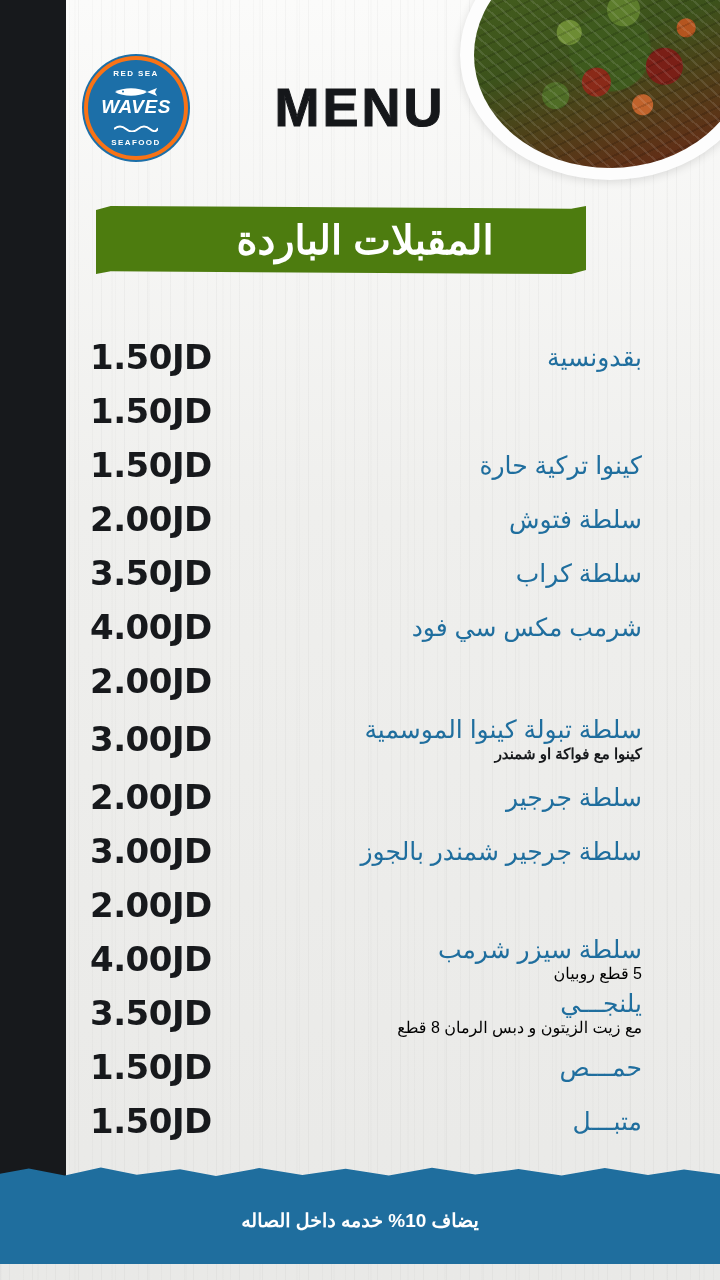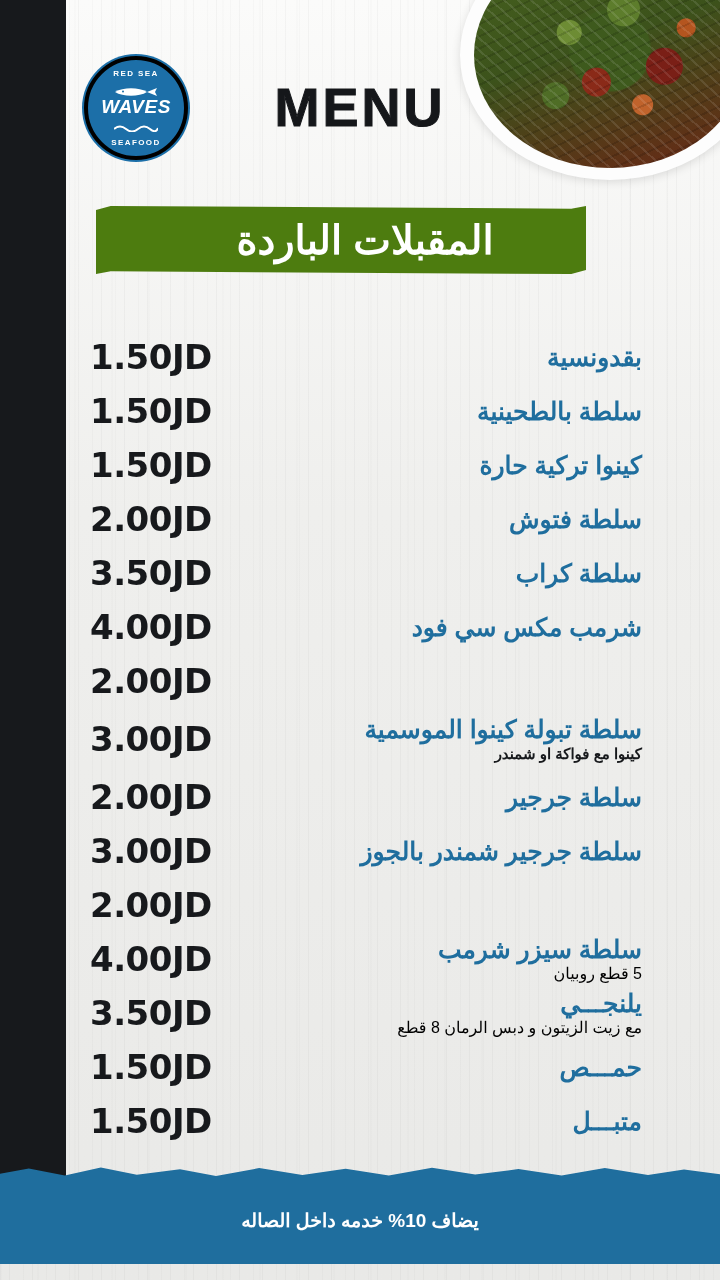--- a/index.html
+++ b/index.html
@@ -64,21 +64,21 @@
         rgba(0,0,0,0.12) 0 2px, rgba(0,0,0,0) 2px 11px);
     border-radius: 50%;
   }
 
   
   .logo {
     position: absolute; left: 84px; top: 56px;
     width: 104px; height: 104px;
     border-radius: 50%;
     background: #1c6fa8;
-    border: 4px solid #000000;
+    border: 4px solid #f97316;
     box-shadow: 0 0 0 2px #1c6fa8;
     color: #fff;
     display: flex; align-items: center; justify-content: center;
     text-align: center;
   }
   .logo-inner { position: relative; width: 100%; height: 100%; }
   .logo-top {
     position: absolute; top: 9px; left: 0; right: 0;
     font-size: 8px; letter-spacing: 1.4px; font-weight: bold;
   }
@@ -152,21 +152,21 @@
   .name-wrap {
     direction: rtl;
     text-align: right;
     flex: 1;
     margin-right: 0;
     padding-left: 24px;
   }
   .name {
     color: #1f6e9e;
     font-size: 25px;
-    font-weight: bold;
+    font-weight: normal;
     line-height: 1.15;
     direction: rtl;
   }
   .desc {
     color: #17191c;
     font-size: 15px;
     font-weight: bold;
     direction: rtl;
     margin-top: 2px;
   }
@@ -230,23 +230,20 @@
 
   <div class="row">
     <div class="price">1.50JD</div>
     <div class="name-wrap">
       <div class="name">بقدونسية</div>
     </div>
   </div>
 
   <div class="row">
     <div class="price">1.50JD</div>
-    <div class="name-wrap">
-      <div class="name">سلطة بالطحينية</div>
-    </div>
   </div>
 
   <div class="row">
     <div class="price">1.50JD</div>
     <div class="name-wrap">
       <div class="name">كينوا تركية حارة</div>
     </div>
   </div>
 
   <div class="row">

